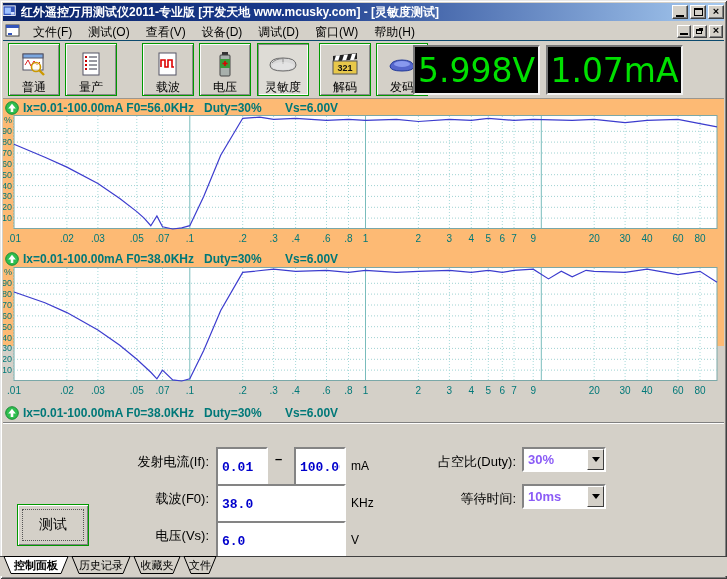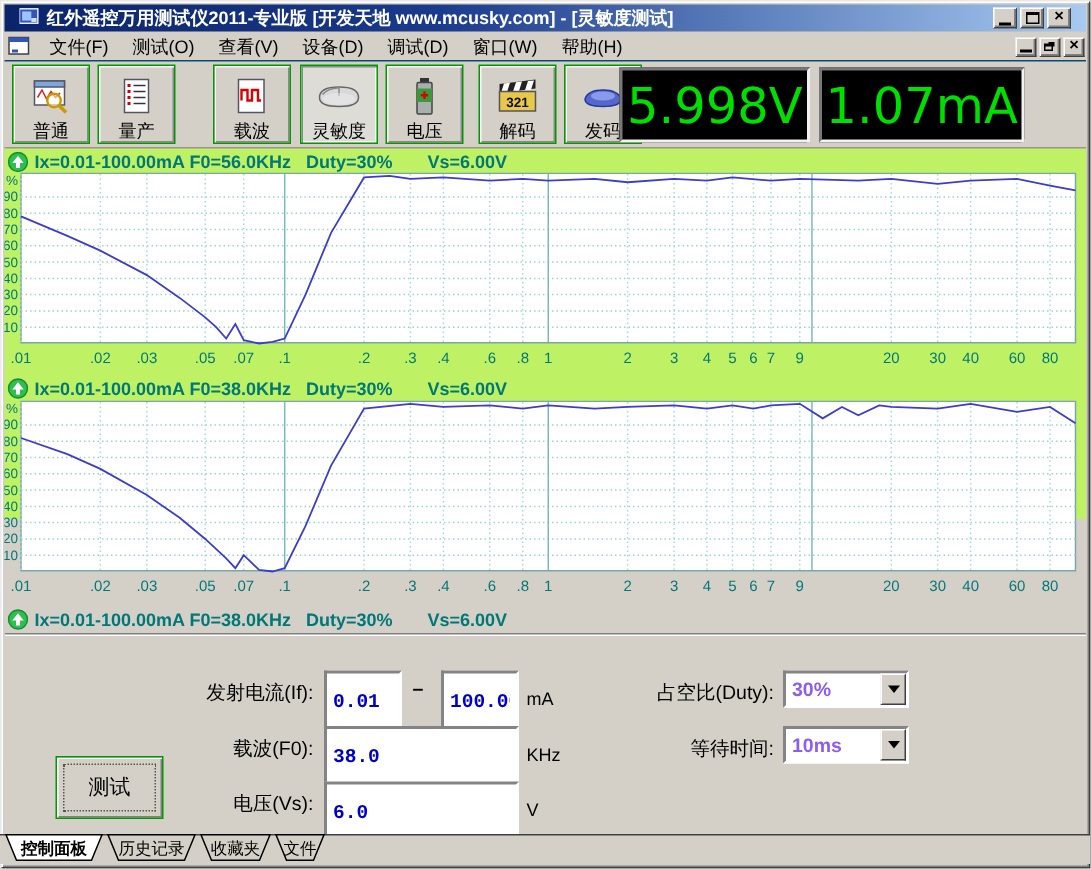--- a/index.html
+++ b/index.html
@@ -2,21 +2,21 @@
 <html><head>
 <meta charset="utf-8">
 <style>
   * { margin:0; padding:0; box-sizing:border-box; }
   html,body { width:727px; height:579px; font-family:"Liberation Sans",sans-serif; }
   .window { position:relative; width:727px; height:579px; background:#d4d0c8;
     box-shadow: inset 1px 1px 0 #e8e8e8, inset -1px -1px 0 #404040, inset 2px 2px 0 #fff, inset -2px -2px 0 #808080;
     overflow:hidden; }
   
   .titlebar { position:absolute; left:3px; top:3px; right:3px; height:18px;
-    background:linear-gradient(90deg,#0a246a,#1a3a8c 40%,#a6caf0); display:flex; align-items:center; padding:0 10px; }
+    background:linear-gradient(90deg,#0a246a,#1a3a8c 40%,#a6caf0); display:flex; align-items:center; padding:0 0; }
   .titlebar .ttext { color:#fff; font-size:12px; font-weight:bold; margin-left:4px; white-space:nowrap; overflow:hidden; flex:1; }
   .winbtns { display:flex; gap:2px; }
   .wbtn { width:16px; height:14px; background:#d4d0c8; border:1px solid; border-color:#fff #404040 #404040 #fff;
     box-shadow: inset -1px -1px 0 #808080; display:flex; align-items:center; justify-content:center;
     font-size:10px; font-weight:bold; color:#000; line-height:1; position:relative; }
   .g-min { display:block; width:8px; height:2px; background:#000; margin-top:7px; }
   .g-max { display:block; width:9px; height:8px; border:1px solid #000; border-top:2px solid #000; }
   .g-rst { display:block; width:6px; height:5px; border:1px solid #000; border-top:2px solid #000; box-shadow:2px -2px 0 -1px #000; margin:1px 2px 0 0; }
   .g-x { font-size:11px; font-weight:bold; margin-top:-1px; }
   
@@ -32,21 +32,21 @@
     box-shadow: inset 1px 1px 0 #fbfbfb, inset -1px -1px 0 #8a8a8a;
     display:flex; flex-direction:column; align-items:center; justify-content:flex-end; padding-bottom:1px; }
   .tbtn .ticon { height:32px; display:flex; align-items:center; }
   .tbtn .tlab { font-size:12px; color:#000; line-height:14px; }
   .tbtn.active { background:#dedcd6; box-shadow: inset 1px 1px 0 #8a8a8a, inset -1px -1px 0 #fbfbfb; }
   .led { position:absolute; top:3px; height:50px; background:#000; border:2px solid; border-color:#787878 #f2f2f2 #f2f2f2 #787878;
     color:#00e000; font-family:"DejaVu Sans",sans-serif; font-size:33px; display:flex; align-items:center; justify-content:center; }
   .led1 { left:410px; width:127px; }
   .led2 { left:543px; width:137px; }
   
-  .chart-panel { position:absolute; left:3px; top:98px; right:3px; height:248px; background:#bef264; border-top:1px solid #9a968e; }
+  .chart-panel { position:absolute; left:3px; top:98px; right:3px; height:248px; background:#fdba74; border-top:1px solid #9a968e; }
   .caption { position:absolute; left:2px; height:15px; display:flex; align-items:center; gap:4px;
     font-size:12px; font-weight:bold; color:#007878; white-space:pre; }
   .caption svg { flex:0 0 auto; }
   .chart-svg { position:absolute; left:0; width:721px; height:134px; }
   .xlab { font:10px "Liberation Sans",sans-serif; fill:#007878; }
   .ylab { font:9px "Liberation Sans",sans-serif; fill:#007878; text-anchor:end; }
   
   .control-panel { position:absolute; left:3px; top:422px; right:3px; height:134px; background:#d4d0c8;
     box-shadow: inset 0 1px 0 #808080, inset 0 2px 0 #ffffff; }
   .flabel { position:absolute; font-size:13px; color:#000; text-align:right; white-space:nowrap; }
@@ -54,21 +54,21 @@
   .finput { position:absolute; height:40px; background:#fff; border:2px solid; border-color:#848484 #fff #fff #848484;
     color:#0000cc; font-weight:bold; font-size:13px; font-family:Liberation Mono, monospace; padding:11px 4px; }
   .dash { position:absolute; font-size:13px; font-weight:bold; color:#000; }
   .dropdown { position:absolute; height:25px; background:#fff; border:2px solid; border-color:#848484 #fff #fff #848484; display:flex; }
   .dd-val { flex:1; color:#8b5cf6; font-weight:bold; font-size:13px; padding:3px 4px; }
   .dd-btn { width:17px; background:#d4d0c8; border:1px solid; border-color:#fff #404040 #404040 #fff;
     display:flex; align-items:center; justify-content:center; }
   .dd-arrow { width:0; height:0; border-left:4px solid transparent; border-right:4px solid transparent; border-top:5px solid #000; }
   .test-btn { position:absolute; left:14px; top:82px; width:72px; height:42px; background:#d4d0c8;
     border:1px solid #009900; box-shadow: inset 1px 1px 0 #fff, inset -1px -1px 0 #808080;
-    font-size:14px; color:#000; font-family:"Liberation Sans",sans-serif; position:absolute;margin-left:20px; }
+    font-size:14px; color:#000; font-family:"Liberation Sans",sans-serif; position:absolute; }
   .test-btn .focus { position:absolute; left:4px; top:4px; right:4px; bottom:4px; border:1px dotted #555; }
   
   .tabbar { position:absolute; left:0; top:556px; width:727px; height:20px; }
   .tablab { font:11px "Liberation Sans",sans-serif; fill:#000; text-anchor:middle; }
   .tablab.act { font-weight:bold; }
 </style>
 </head>
 <body>
 
 <div class="window">
@@ -149,42 +149,42 @@
         </span>
         <span class="tbtn" style="margin-left: 25px;">
           <span class="ticon">
             <svg width="26" height="26" viewBox="0 0 26 26">
               <rect x="4" y="2" width="17" height="22" fill="#fff" stroke="#556"></rect>
               <polyline points="6,16 6,9 10,9 10,16 13,16 13,9 17,9 17,16 19,16" stroke="#d00" fill="none" stroke-width="1.6"></polyline>
             </svg>
           </span>
           <span class="tlab">载波</span>
         </span>
-        <span class="tbtn active" style="margin-left: 6px;">
-          <span class="ticon">
-            <svg width="30" height="22" viewBox="0 0 30 22">
-              <path d="M2 12 q0 -7 13 -7 q13 0 13 7 q0 6 -13 6 q-13 0 -13 -6 z" fill="#d9d9d9" stroke="#666"></path>
-              <path d="M4 10 q3 -4 11 -4.5" fill="none" stroke="#888"></path>
-              <line x1="15" y1="5" x2="15" y2="11" stroke="#888"></line>
-              <ellipse cx="15" cy="13" rx="11" ry="4" fill="#eee" fill-opacity="0.5"></ellipse>
-            </svg>
-          </span>
-          <span class="tlab">灵敏度</span>
-        </span>
         <span class="tbtn" style="margin-left: 5px;">
           <span class="ticon">
             <svg width="26" height="26" viewBox="0 0 26 26">
               <rect x="10" y="1" width="6" height="3" fill="#333"></rect>
               <rect x="8" y="4" width="10" height="21" rx="1" fill="#a8b0ac" stroke="#444"></rect>
               <rect x="8" y="8" width="10" height="9" fill="#3a9a3a"></rect>
               <line x1="13" y1="10" x2="13" y2="15" stroke="#d00" stroke-width="1.6"></line>
               <line x1="10.5" y1="12.5" x2="15.5" y2="12.5" stroke="#d00" stroke-width="1.6"></line>
             </svg>
           </span>
           <span class="tlab">电压</span>
+        </span>
+        <span class="tbtn active" style="margin-left: 6px;">
+          <span class="ticon">
+            <svg width="30" height="22" viewBox="0 0 30 22">
+              <path d="M2 12 q0 -7 13 -7 q13 0 13 7 q0 6 -13 6 q-13 0 -13 -6 z" fill="#d9d9d9" stroke="#666"></path>
+              <path d="M4 10 q3 -4 11 -4.5" fill="none" stroke="#888"></path>
+              <line x1="15" y1="5" x2="15" y2="11" stroke="#888"></line>
+              <ellipse cx="15" cy="13" rx="11" ry="4" fill="#eee" fill-opacity="0.5"></ellipse>
+            </svg>
+          </span>
+          <span class="tlab">灵敏度</span>
         </span>
         <span class="tbtn" style="margin-left: 10px;">
           <span class="ticon">
             <svg width="28" height="26" viewBox="0 0 28 26">
               <polygon points="2,5 26,2 26,8 2,11" fill="#222"></polygon>
               <polygon points="5,4.6 9,4.2 7,10.4 3,10.8" fill="#fff"></polygon>
               <polygon points="13,3.8 17,3.4 15,9.6 11,10" fill="#fff"></polygon>
               <polygon points="21,3 25,2.6 23,8.8 19,9.2" fill="#fff"></polygon>
               <rect x="2" y="10" width="24" height="13" fill="#e8c84a" stroke="#555"></rect>
               <text x="14" y="20" font-size="9" font-weight="bold" text-anchor="middle" fill="#111" font-family="Liberation Sans,sans-serif">321</text>

